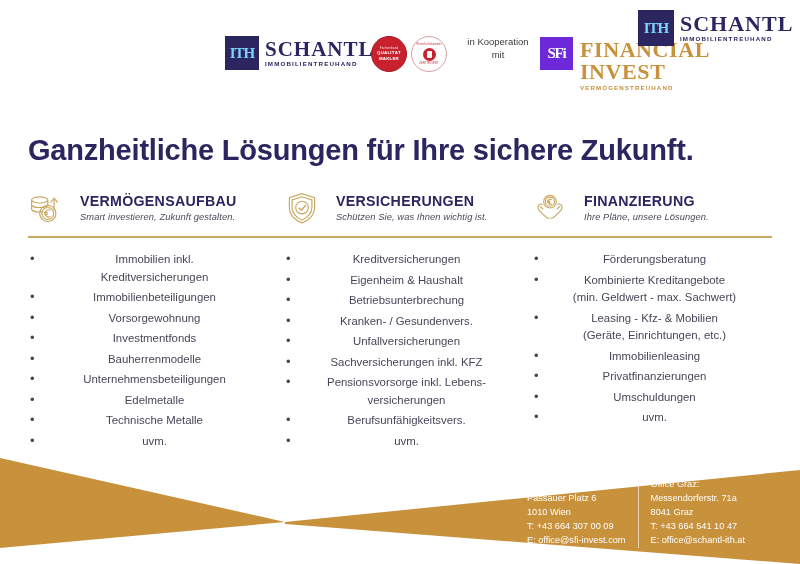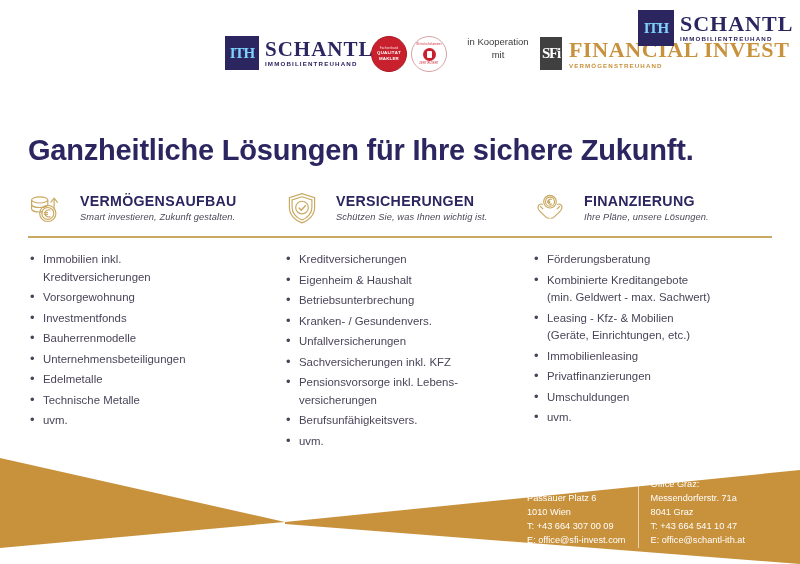--- a/index.html
+++ b/index.html
@@ -59,21 +59,21 @@
 
   
   .koop{
     position:absolute;left:462px;top:36px;width:72px;
     text-align:center;color:#3a3a3a;font-size:9.5px;line-height:1.35;
   }
 
   
   .sfi{position:absolute;left:540px;top:37px;display:flex;align-items:flex-start;gap:7px;}
   .sfi-mark{
-    width:22px;height:33px;background:#404040;
+    width:33px;height:33px;background:#6d28d9;
     display:flex;align-items:center;justify-content:center;
   }
   .sfi-mark span{
     color:#ffffff;font-weight:bold;font-size:15px;letter-spacing:-1.2px;
     font-family:"Liberation Serif", serif;
   }
   .sfi-word{line-height:1;padding-top:2px;}
   .sfi-word .big{
     display:block;color:#c8913c;font-family:"Liberation Serif", serif;
     font-weight:bold;font-size:22px;letter-spacing:.6px;
@@ -119,20 +119,21 @@
   .rule{
     position:absolute;left:28px;top:236px;width:744px;height:2px;
     background:#c9a961;
   }
 
   .col-list{list-style:none;margin:0;padding:0;margin-top:20px;}
   .col-list li{
     position:relative;padding-left:15px;
     color:#4a4458;font-size:11.4px;line-height:1.58;
     margin-bottom:2.5px;
+    text-align:center;
   }
   .col-list li:before{
     content:"\2022";position:absolute;left:2px;top:-1px;
     color:#4a4458;font-size:13px;
   }
   .col-list li.cont:before{content:"";}
   .col-list li.cont{padding-left:15px;margin-top:-3px;}
 
   
   .footer-art{
@@ -225,20 +226,21 @@
         </svg>
       </div>
       <div class="col-titles">
         <span class="col-title">VERMÖGENSAUFBAU</span>
         <span class="col-sub">Smart investieren, Zukunft gestalten.</span>
       </div>
     </div>
     <ul class="col-list">
       <li>Immobilien inkl.</li>
       <li class="cont">Kreditversicherungen</li>
+      <li>Immobilienbeteiligungen</li>
       <li>Vorsorgewohnung</li>
       <li>Investmentfonds</li>
       <li>Bauherrenmodelle</li>
       <li>Unternehmensbeteiligungen</li>
       <li>Edelmetalle</li>
       <li>Technische Metalle</li>
       <li>uvm.</li>
     </ul>
   </div>
 

